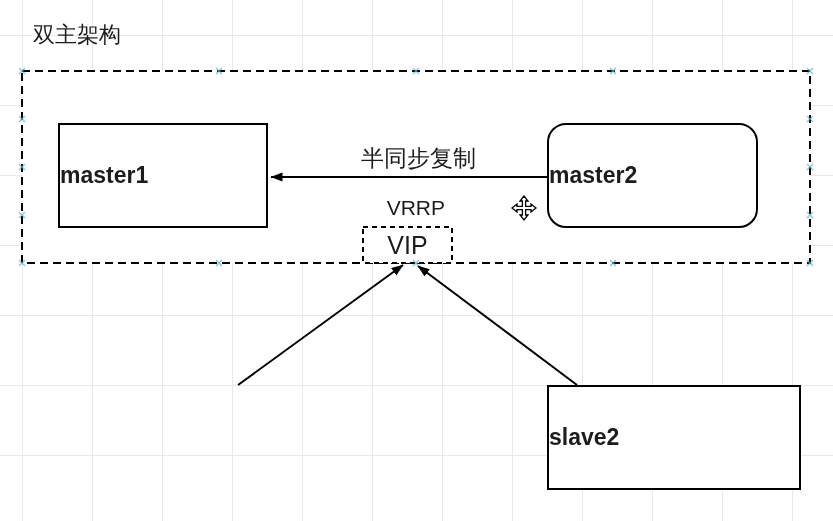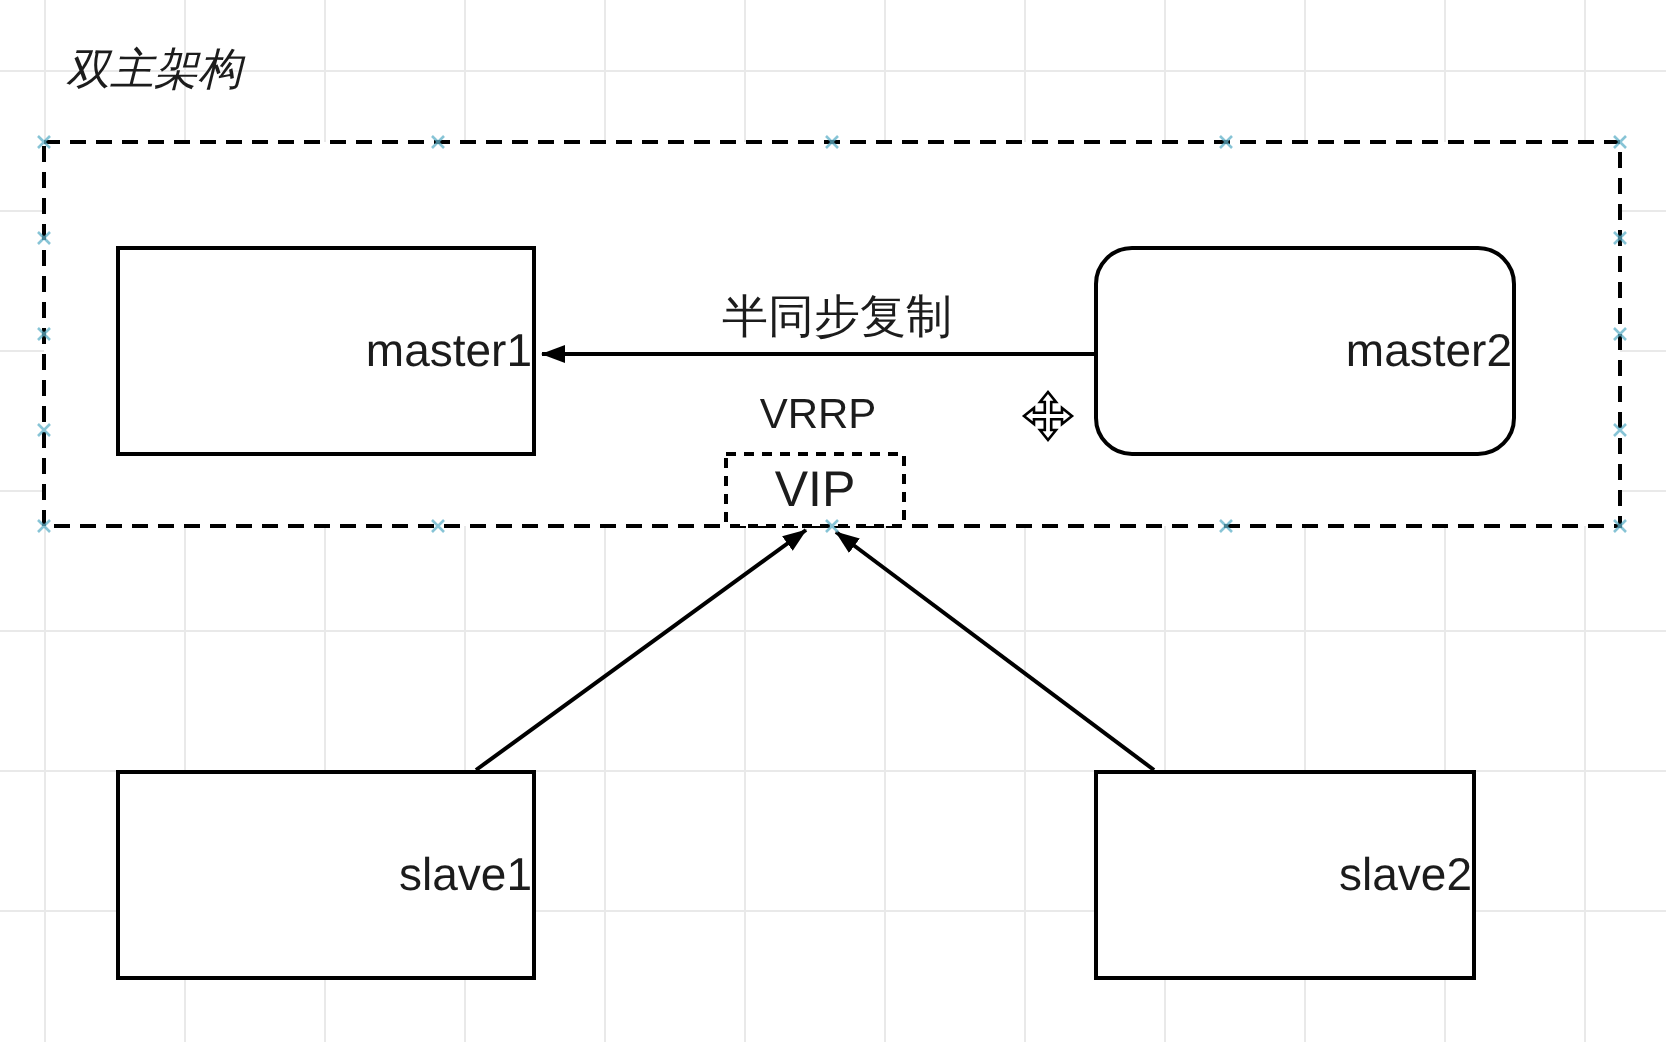--- a/index.html
+++ b/index.html
@@ -10,30 +10,31 @@
       linear-gradient(#e9e9e9 1px, transparent 1px),
       linear-gradient(90deg, #e9e9e9 1px, transparent 1px);
     background-size:70px 70px, 70px 70px;
     background-position:0 35px, 22px 0;
     font-family:"Liberation Sans", sans-serif;
     color:#1c1c1c;
   }
   svg.overlay{position:absolute;left:0;top:0;z-index:1;}
   .node{
     position:absolute;z-index:2;background:#fff;border:2px solid #000;
-    box-sizing:border-box;display:flex;align-items:center;justify-content:flex-end;
+    box-sizing:border-box;display:flex;align-items:center;justify-content:flex-start;
     font-size:23px;
+    font-weight:bold;
   }
   #node-master1{left:58px;top:123px;width:210px;height:105px;}
   #node-master2{left:547px;top:123px;width:211px;height:105px;border-radius:19px;}
   #node-slave1{left:58px;top:385px;width:210px;height:105px;}
-  #node-slave2{left:547px;top:385px;width:191px;height:105px;}
-  .diagram-title{position:absolute;left:33px;top:20px;font-size:22px;z-index:2;white-space:nowrap;font-style:italic;}
+  #node-slave2{left:547px;top:385px;width:254px;height:105px;}
+  .diagram-title{position:absolute;left:33px;top:20px;font-size:22px;z-index:2;white-space:nowrap;}
   .edge-label{position:absolute;left:340px;top:143px;width:136px;text-align:right;font-size:23px;z-index:2;white-space:nowrap;}
-  .vrrp-label{position:absolute;left:359px;top:196px;width:100px;text-align:center;font-size:21px;z-index:2;white-space:nowrap;}
+  .vrrp-label{position:absolute;left:345px;top:196px;width:100px;text-align:right;font-size:21px;z-index:2;white-space:nowrap;}
   .vip-label{position:absolute;left:363px;top:227px;width:89px;height:36px;line-height:36px;text-align:center;font-size:25px;z-index:2;}
   .move-cursor{position:absolute;left:510px;top:194px;width:28px;height:28px;z-index:3;}
 </style>
 </head>
 <body>
 
 <div class="canvas">
 
   <svg class="overlay" width="833" height="521" viewBox="0 0 833 521">
     <defs>
@@ -71,23 +72,20 @@
   </svg>
 
   <div class="diagram-title">双主架构</div>
 
   <div class="node" id="node-master1">
     <span>master1</span>
   </div>
   <div class="node" id="node-master2">
     <span>master2</span>
   </div>
-  <div class="node" id="node-slave1">
-    <span>slave1</span>
-  </div>
   <div class="node" id="node-slave2">
     <span>slave2</span>
   </div>
 
   <div class="edge-label">半同步复制</div>
   <div class="vrrp-label">VRRP</div>
   <div class="vip-label">VIP</div>
 
   <div class="move-cursor">
     <svg width="28" height="28" viewBox="0 0 28 28">

